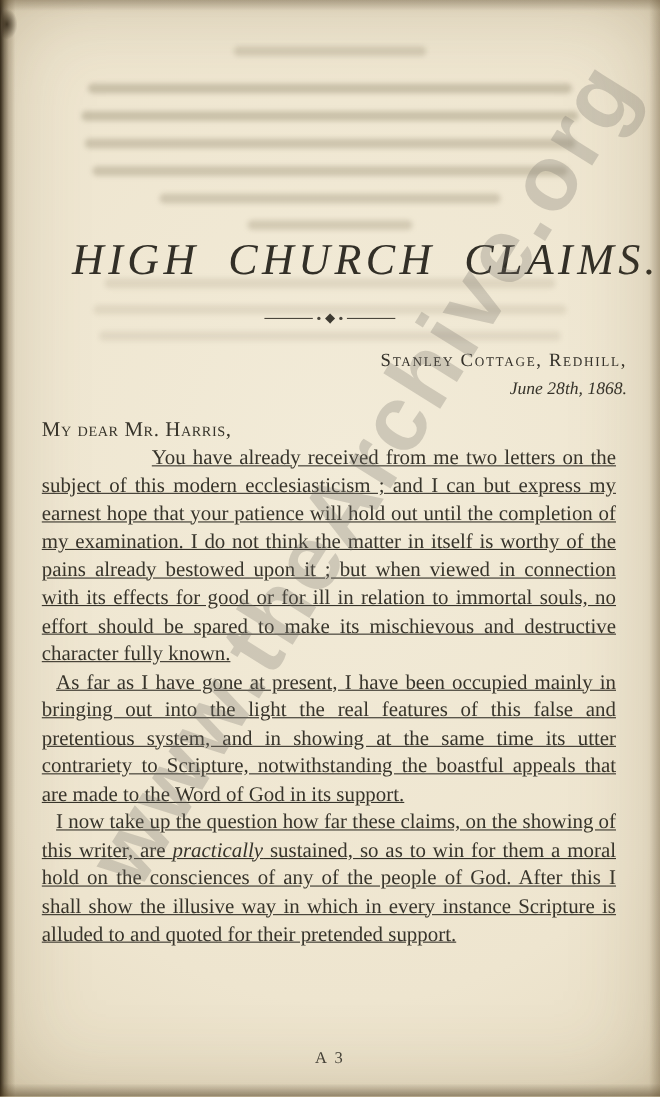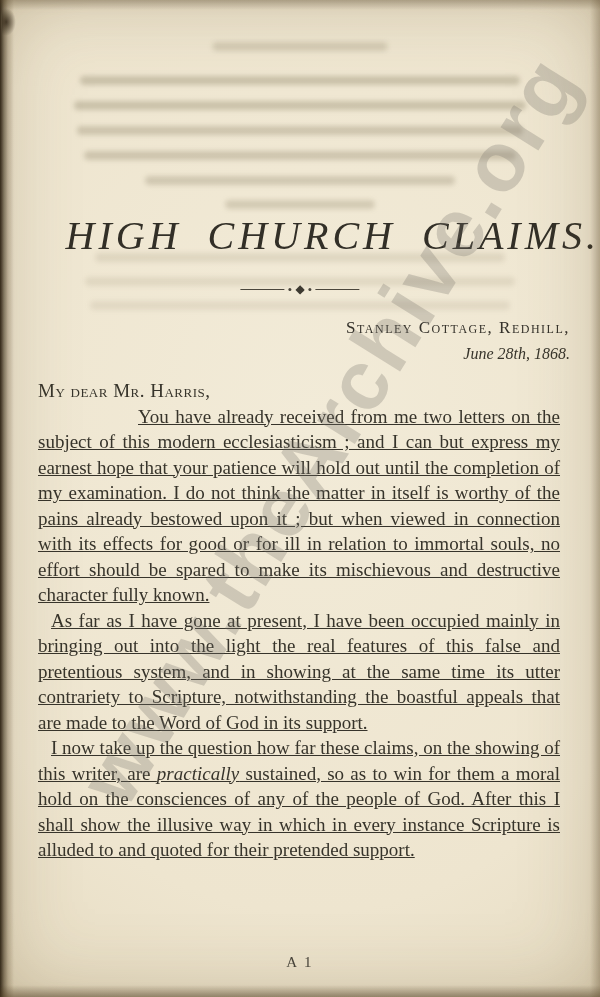--- a/index.html
+++ b/index.html
@@ -96,21 +96,21 @@
     <div class="date">June 28th, 1868.</div>
   </div>
 
   <div class="letter">
     <div class="salutation">My dear Mr. Harris,</div>
     <p class="first">You have already received from me two letters on the subject of this modern ecclesiasticism ; and I can but express my earnest hope that your patience will hold out until the completion of my examination. I do not think the matter in itself is worthy of the pains already bestowed upon it ; but when viewed in connection with its effects for good or for ill in relation to immortal souls, no effort should be spared to make its mischievous and destructive character fully known.</p>
     <p>As far as I have gone at present, I have been occupied mainly in bringing out into the light the real features of this false and pretentious system, and in showing at the same time its utter contrariety to Scripture, notwithstanding the boastful appeals that are made to the Word of God in its support.</p>
     <p><span>I now take up the question how far these claims, on the showing of this writer, are </span><em>practically</em><span> sustained, so as to win for them a moral hold on the consciences of any of the people of God. After this I shall show the illusive way in which in every instance Scripture is alluded to and quoted for their pretended support.</span></p>
   </div>
 
-  <div class="footer">A 1</div>
+  <div class="footer">A 3</div>
 
   <div class="smudge"></div>
   <div class="edge-left"></div>
   <div class="edge-top"></div>
   <div class="edge-bottom"></div>
   <div class="edge-right"></div>
   <div class="vignette"></div>
 
 </div>
 

